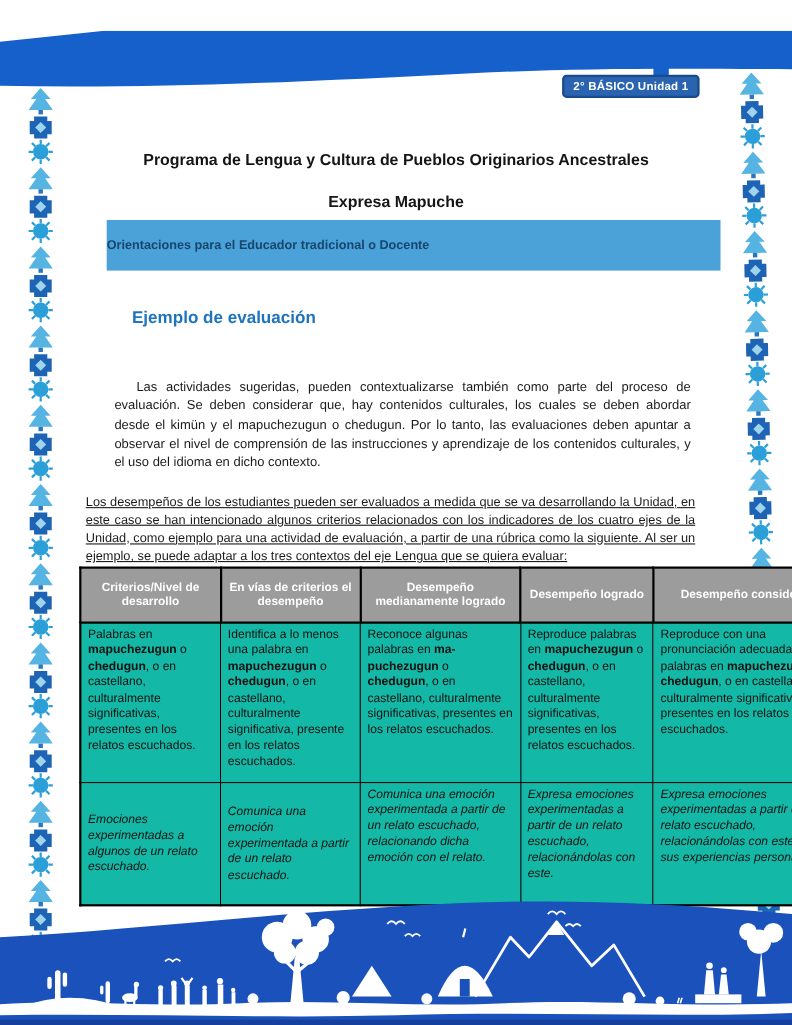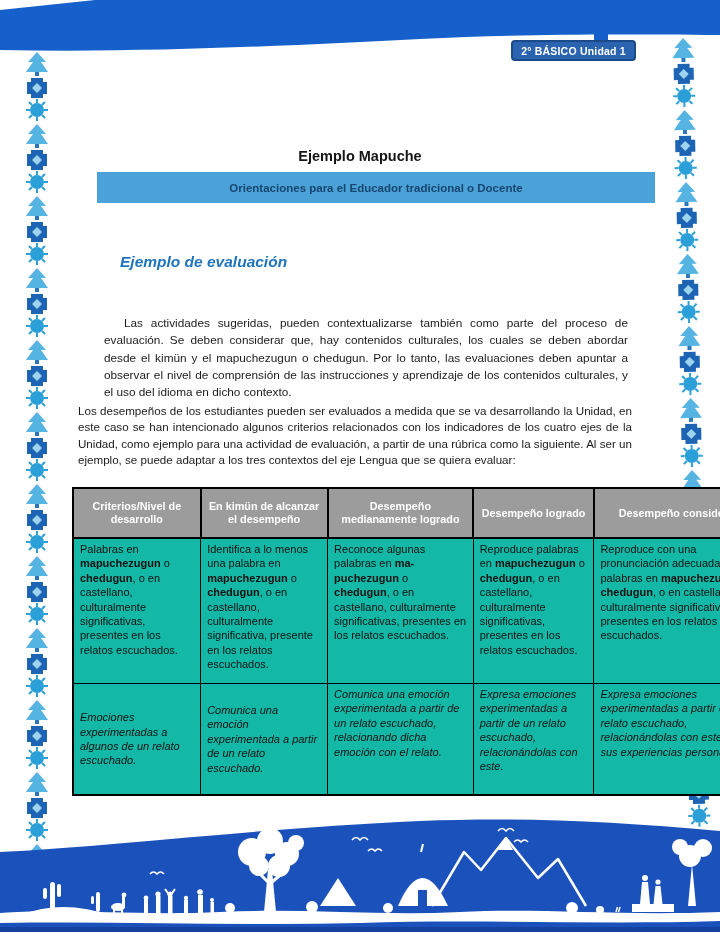--- a/index.html
+++ b/index.html
@@ -2,21 +2,21 @@
 <html><head>
 <meta charset="utf-8">
 <style>
   html,body{margin:0;padding:0;}
   body{
     width:720px;height:932px;position:relative;overflow:hidden;
     background:#ffffff;
     font-family:"Liberation Sans", sans-serif;
     color:#1b1b1b;
   }
-  .page{position:absolute;inset:0;}
+  .page{position:absolute;inset:0;margin-top:28px;}
 
   
   .top-band{position:absolute;top:0;left:0;}
   .badge-connector{position:absolute;left:594px;top:28px;width:14px;height:16px;background:#1560cb;}
   .unit-badge{
     position:absolute;left:511px;top:40px;width:121px;height:17px;
     background:#2a63b0;border:2px solid #1a4a88;border-radius:4px;
     display:flex;align-items:center;justify-content:center;
     color:#fff;font-size:10.5px;font-weight:bold;letter-spacing:.2px;
   }
@@ -25,30 +25,30 @@
   .strip{position:absolute;}
   .strip-left{left:15px;top:52px;}
   .strip-right{left:661px;top:38px;transform:rotate(-1.2deg);transform-origin:top center;}
 
   
   .title-line{position:absolute;left:70px;right:70px;text-align:center;font-weight:bold;font-size:14.5px;color:#151515;}
   .title-1{top:110px;}
   .title-2{top:148px;}
 
   .orientation-banner{
-    position:absolute;left:97px;top:172px;width:558px;height:31px;
-    background:#4ba2d9;display:flex;align-items:center;justify-content:center;
+    position:absolute;left:97px;top:172px;width:558px;height:46px;
+    background:#4ba2d9;display:flex;align-items:center;justify-content:flex-start;
   }
   .orientation-banner span{font-size:11.5px;font-weight:bold;color:#17466e;}
 
-  .section-heading{position:absolute;left:120px;top:253px;font-size:15.5px;font-weight:bold;color:#1e74bd;font-style:italic;}
+  .section-heading{position:absolute;left:120px;top:253px;font-size:15.5px;font-weight:bold;color:#1e74bd;}
 
   .para{position:absolute;text-align:justify;color:#1b1b1b;}
   .para-1{left:104px;top:303px;width:524px;font-size:11.8px;line-height:17.4px;text-indent:20px;}
-  .para-2{left:78px;top:391px;width:554px;font-size:11.6px;line-height:16.6px;}
+  .para-2{left:78px;top:409px;width:554px;font-size:11.6px;line-height:16.6px;text-decoration:underline;}
 
   
   table.rubric{
     position:absolute;left:72px;top:487px;width:692px;
     border-collapse:collapse;table-layout:fixed;
     border:2.5px solid #000;
   }
   table.rubric th{
     background:#9c9c9c;color:#ffffff;font-size:10.8px;font-weight:bold;
     border:2px solid #000;padding:3px 2px;height:42px;text-align:center;line-height:13px;
@@ -112,21 +112,22 @@
       <use href="#motif" y="288"></use>
       <use href="#motif" y="360"></use>
     <use href="#motif" y="432"></use>
       <use href="#motif" y="504"></use>
       <use href="#motif" y="576"></use>
     <use href="#motif" y="648"></use>
       <use href="#motif" y="720"></use>
       <use href="#motif" y="792"></use>
   </svg>
 
-  <div class="title-line title-2">Ejemplo Mapuche</div>
+  <div class="title-line title-1">Programa de Lengua y Cultura de Pueblos Originarios Ancestrales</div>
+  <div class="title-line title-2">Expresa Mapuche</div>
 
   <div class="orientation-banner">
     <span>Orientaciones para el Educador tradicional o Docente</span>
   </div>
 
   <div class="section-heading">Ejemplo de evaluación</div>
 
   <p class="para para-1">Las actividades sugeridas, pueden contextualizarse también como parte del proceso de evaluación. Se deben considerar que, hay contenidos culturales, los cuales se deben abordar desde el kimün y el mapuchezugun o chedugun. Por lo tanto, las evaluaciones deben apuntar a observar el nivel de comprensión de las instrucciones y aprendizaje de los contenidos culturales, y el uso del idioma en dicho contexto.</p>
   <p class="para para-2">Los desempeños de los estudiantes pueden ser evaluados a medida que se va desarrollando la Unidad, en este caso se han intencionado algunos criterios relacionados con los indicadores de los cuatro ejes de la Unidad, como ejemplo para una actividad de evaluación, a partir de una rúbrica como la siguiente. Al ser un ejemplo, se puede adaptar a los tres contextos del eje Lengua que se quiera evaluar:</p>
 
@@ -134,21 +135,21 @@
     <colgroup>
       <col style="width:18.5%">
         <col style="width:18.4%">
         <col style="width:21.1%">
         <col style="width:17.5%">
         <col style="width:24.5%">
     </colgroup>
     <thead>
       <tr>
         <th>Criterios/Nivel de desarrollo</th>
-        <th>En kimün de alcanzar el desempeño</th>
+        <th>En vías de criterios el desempeño</th>
         <th>Desempeño medianamente logrado</th>
         <th>Desempeño logrado</th>
         <th>Desempeño considerar</th>
       </tr>
     </thead>
     <tbody>
       <tr class="row-1">
         <td>Palabras en <b>mapuchezugun</b> o <b>chedugun</b>, o en castellano, culturalmente significativas, presentes en los relatos escuchados.</td>
         <td>Identifica a lo menos una palabra en <b>mapuchezugun</b> o <b>chedugun</b>, o en castellano, culturalmente significativa, presente en los relatos escuchados.</td>
         <td>Reconoce algunas palabras en <b>ma-puchezugun</b> o <b>chedugun</b>, o en castellano, culturalmente significativas, presentes en los relatos escuchados.</td>

